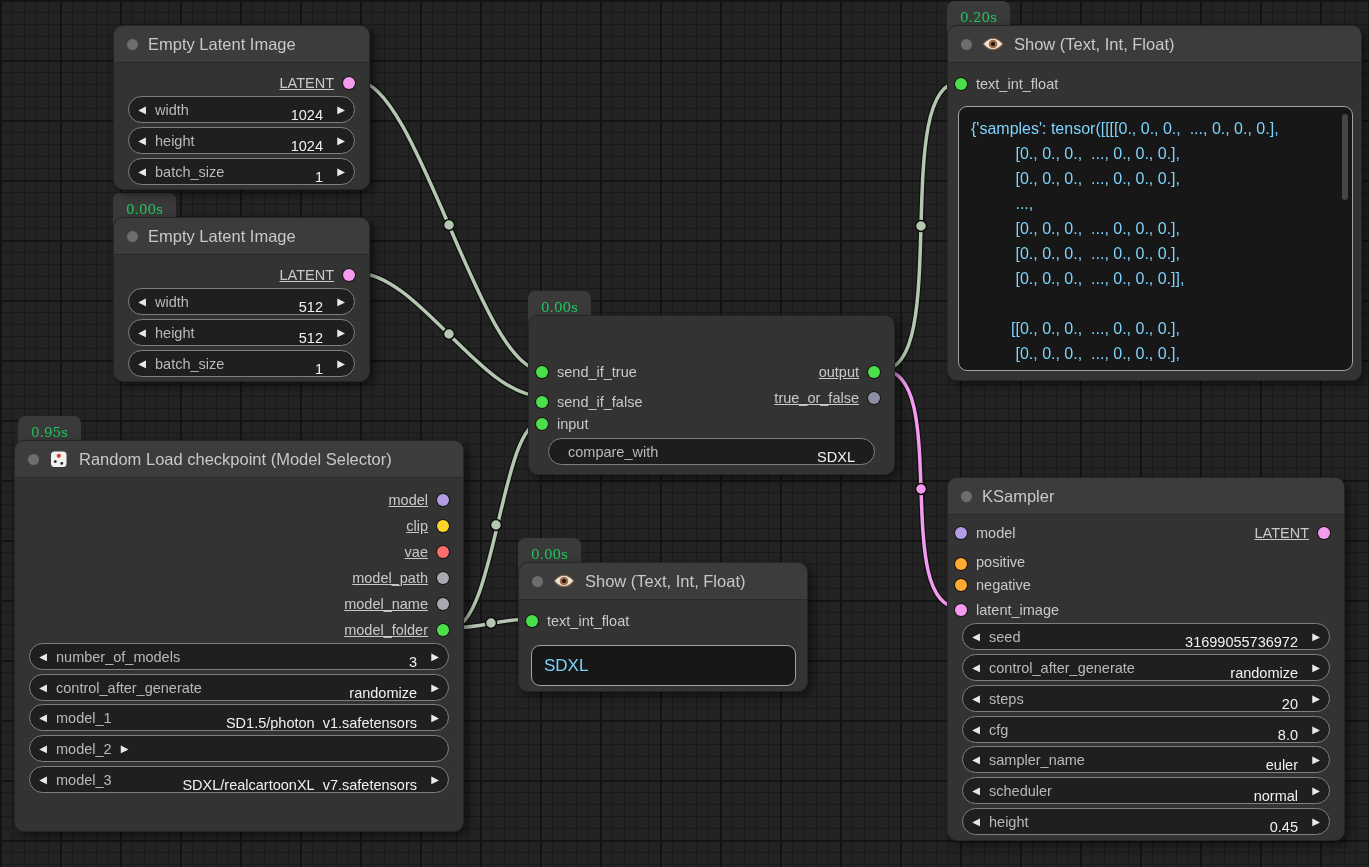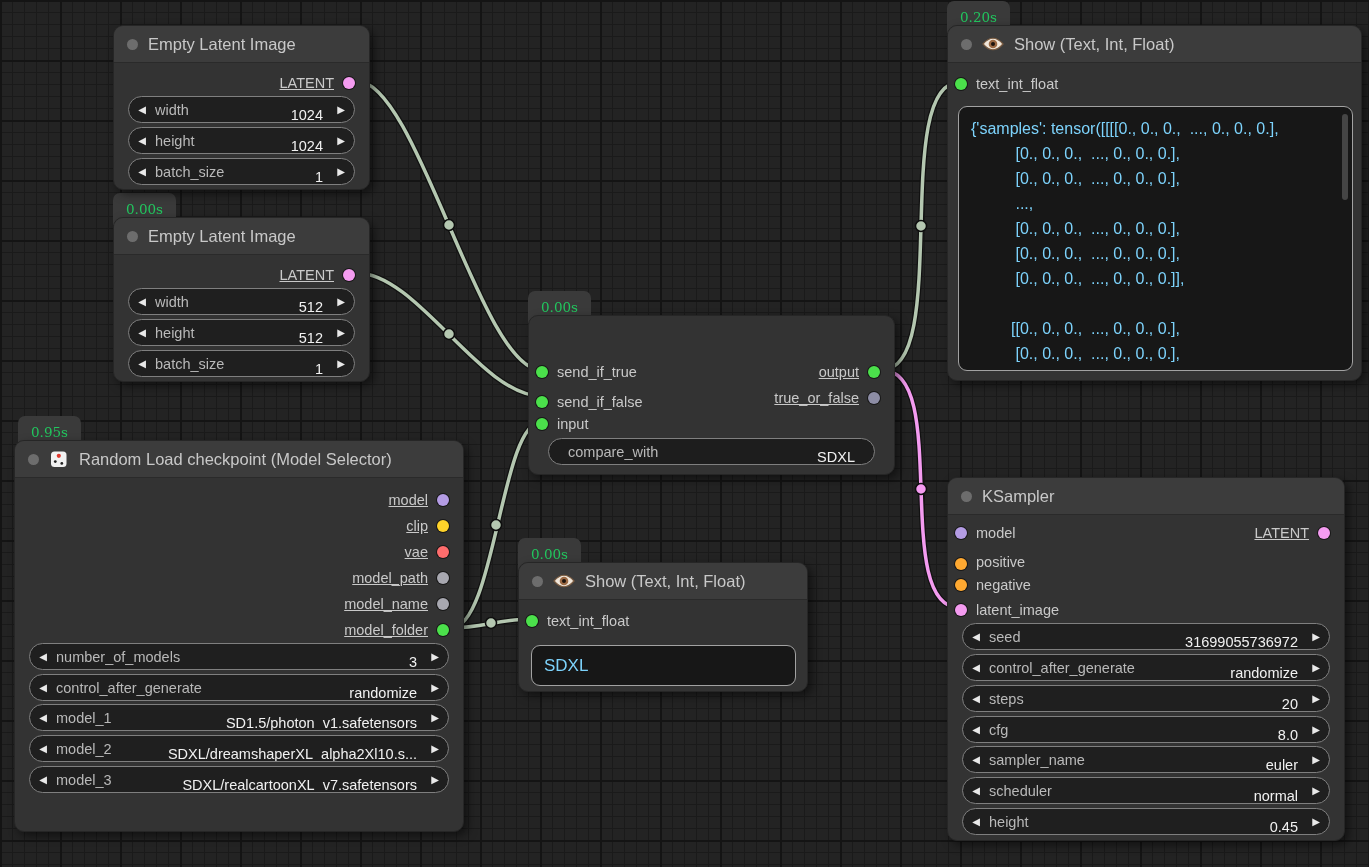--- a/index.html
+++ b/index.html
@@ -207,21 +207,20 @@
     </div>
     <div class="widget" style="top:263px;">
       <span class="w-arr">◀</span>
       <span class="w-label">model_1</span>
       <span class="w-value">SD1.5/photon_v1.safetensors</span>
       <span class="w-arr">▶</span>
     </div>
     <div class="widget" style="top:294px;">
       <span class="w-arr">◀</span>
       <span class="w-label">model_2</span>
-      <span class="w-value">SDXL/dreamshaperXL_alpha2Xl10.s...</span>
       <span class="w-arr">▶</span>
     </div>
     <div class="widget" style="top:325px;">
       <span class="w-arr">◀</span>
       <span class="w-label">model_3</span>
       <span class="w-value">SDXL/realcartoonXL_v7.safetensors</span>
       <span class="w-arr">▶</span>
     </div>
   </div>
 

